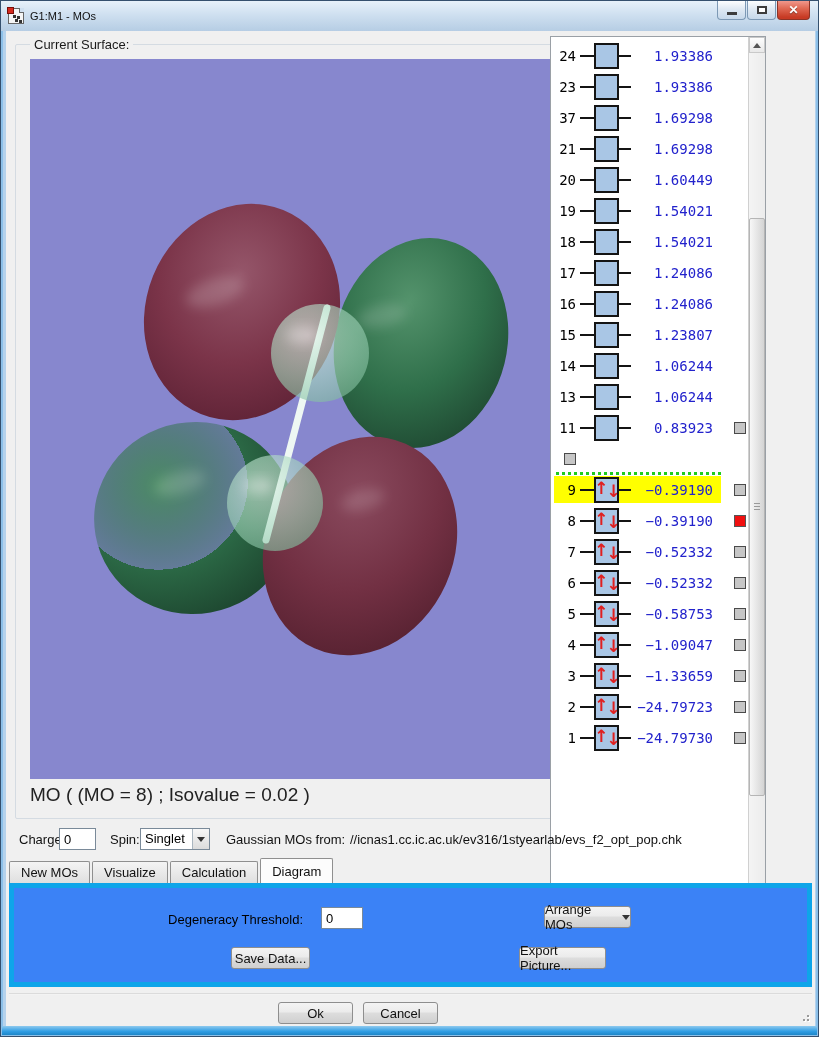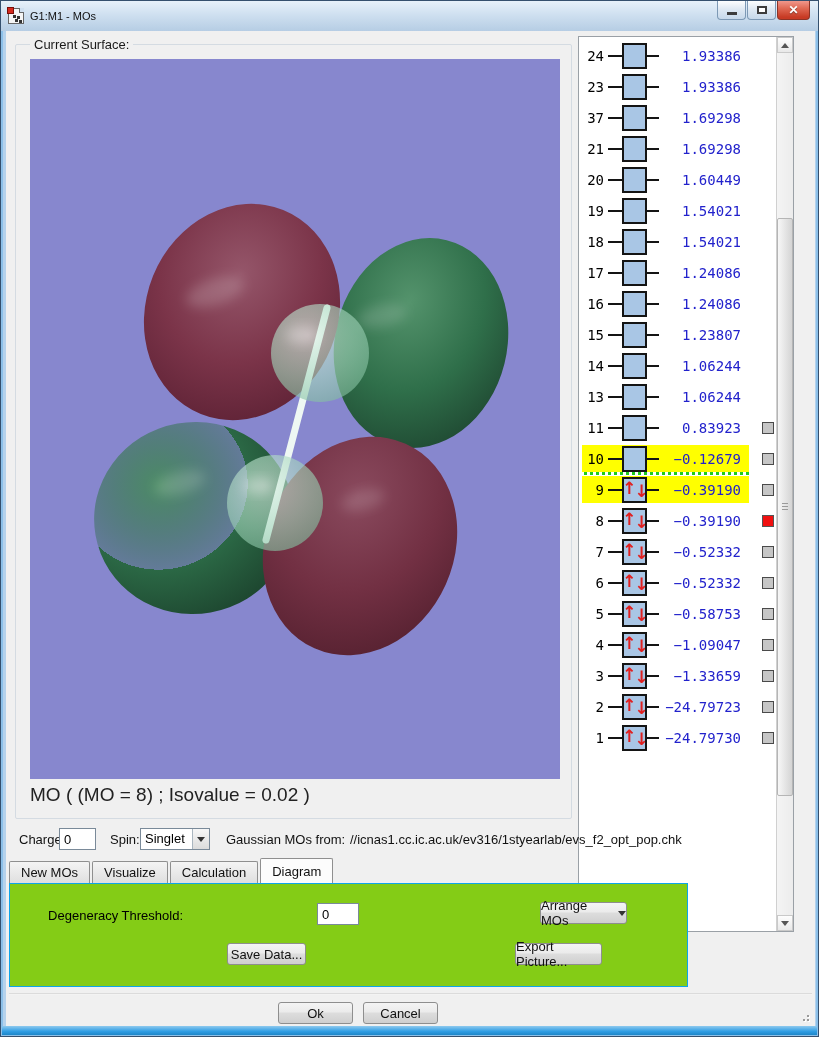--- a/index.html
+++ b/index.html
@@ -32,21 +32,21 @@
   .content{ position:absolute; left:5px; top:30px; width:809px; height:996px; background:#f0f0f0; }
 
   
   .groupbox{ position:absolute; left:9px; top:13px; width:557px; height:775px;
     border:1px solid #d4dbe2; border-radius:2px; }
   .groupbox-label{ position:absolute; left:14px; top:-8px; background:#f0f0f0; padding:0 4px; font-size:13px; color:#1a1a1a; }
   .viewport{ position:absolute; left:14px; top:14px; width:530px; height:720px; background:#8787ce; overflow:hidden; }
   .surface-caption{ position:absolute; left:14px; top:739px; font-size:19px; color:#222; }
 
   
-  .mo-panel{ position:absolute; left:572px; top:5px; width:216px; height:896px;
+  .mo-panel{ position:absolute; left:544px; top:5px; width:216px; height:896px;
     background:#fff; border:1px solid #9aa0a6; display:flex;justify-content:space-between; }
   .mo-rows{ position:relative; width:197px; padding-top:3px; }
   .mo-row{ display:flex; align-items:center; height:31px; }
   .level{ display:flex; align-items:center; height:27px; margin-left:3px; width:167px; }
   .level.hl{ background:#ffff00; }
   .num{ width:26px; text-align:right; padding-right:4px; font:14px "DejaVu Sans Mono", monospace; color:#000; }
   .hline{ height:2px; background:#141414; }
   .hl-l{ width:14px; } .hl-r{ width:12px; }
   .obox{ width:25px; height:26px; background:#a9c6e5; border:2px solid #141414;
     display:flex; align-items:center; justify-content:center; overflow:hidden; }
@@ -80,21 +80,21 @@
   .combo{ position:absolute; left:134px; top:1px; width:70px; height:22px; background:#fff; border:1px solid #7a8a99; display:flex; }
   .combo .val{ flex:1; padding:2px 0 0 4px; font-size:13px; }
   .combo .dd{ width:17px; border-left:1px solid #aab6c0; background:linear-gradient(#f7f7f7,#dcdcdc); display:flex; align-items:center; justify-content:center; }
   .src-lbl{ left:220px; } .src-path{ left:344px; }
 
   
   .tabs{ position:absolute; left:3px; top:828px; height:24px; display:flex; align-items:flex-end; }
   .tab{ height:22px; padding:0 11px; margin-right:2px; border:1px solid #8f8f8f; border-bottom:none; border-radius:2px 2px 0 0;
     background:linear-gradient(#f4f4f4,#dfdfdf); display:flex; align-items:center; font-size:13px; color:#111; position:relative; }
   .tab.active{ height:25px; background:#fcfcfc; z-index:3; }
-  .tabpanel{ position:absolute; left:3px; top:852px; width:679px; height:104px; background:#84cc16; border:1px solid #0ea5e9; z-index:2; }
+  .tabpanel{ position:absolute; left:3px; top:852px; width:803px; height:104px; background:#3b82f6; border:5px solid #0ea5e9; z-index:2; }
 
   .deg-lbl{ position:absolute; right:504px; top:24px; font-size:13px; }
   .deg-in{ position:absolute; left:307px; top:19px; width:42px; }
   .btn{ position:absolute; height:22px; border:1px solid #8e8e8e; border-radius:3px;
     background:linear-gradient(#f4f4f4,#ebebeb 45%,#dddddd 50%,#cfcfcf); font:13px "Liberation Sans",sans-serif;
     display:flex; align-items:center; justify-content:center; color:#111; }
   .arrange-btn{ left:530px; top:18px; width:87px; gap:5px; }
   .dd-arrow{ width:0;height:0;border-left:4px solid transparent;border-right:4px solid transparent;border-top:5px solid #333; }
   .save-btn{ left:217px; top:59px; width:79px; }
   .export-btn{ left:505px; top:59px; width:87px; }
@@ -326,27 +326,20 @@
               <span class="hline hl-l"></span>
               <div class="obox"></div>
               <span class="hline hl-r"></span>
               <span class="energy">0.83923</span>
             </div>
             <span class="cbslot">
               <span class="cb gray"></span>
             </span>
           </div>
           <div class="mo-row">
-            <div class="level hl">
-              <span class="num">10</span>
-              <span class="hline hl-l"></span>
-              <div class="obox"></div>
-              <span class="hline hl-r"></span>
-              <span class="energy">−0.12679</span>
-            </div>
             <span class="cbslot">
               <span class="cb gray"></span>
             </span>
           </div>
           <div class="mo-row">
             <div class="level hl">
               <span class="num">9</span>
               <span class="hline hl-l"></span>
               <div class="obox">
                 <span class="up">↑</span>

